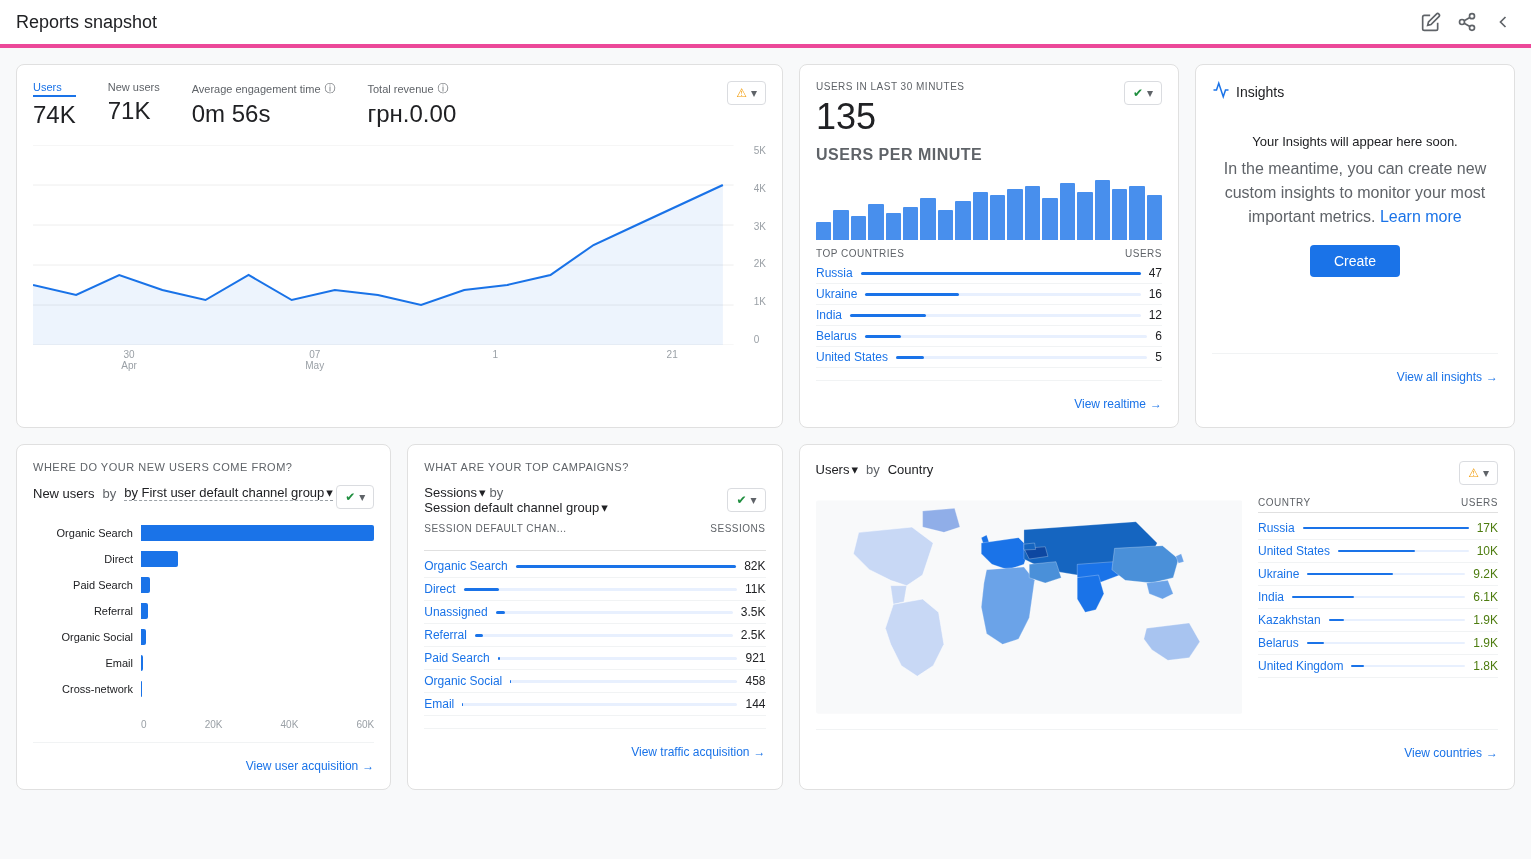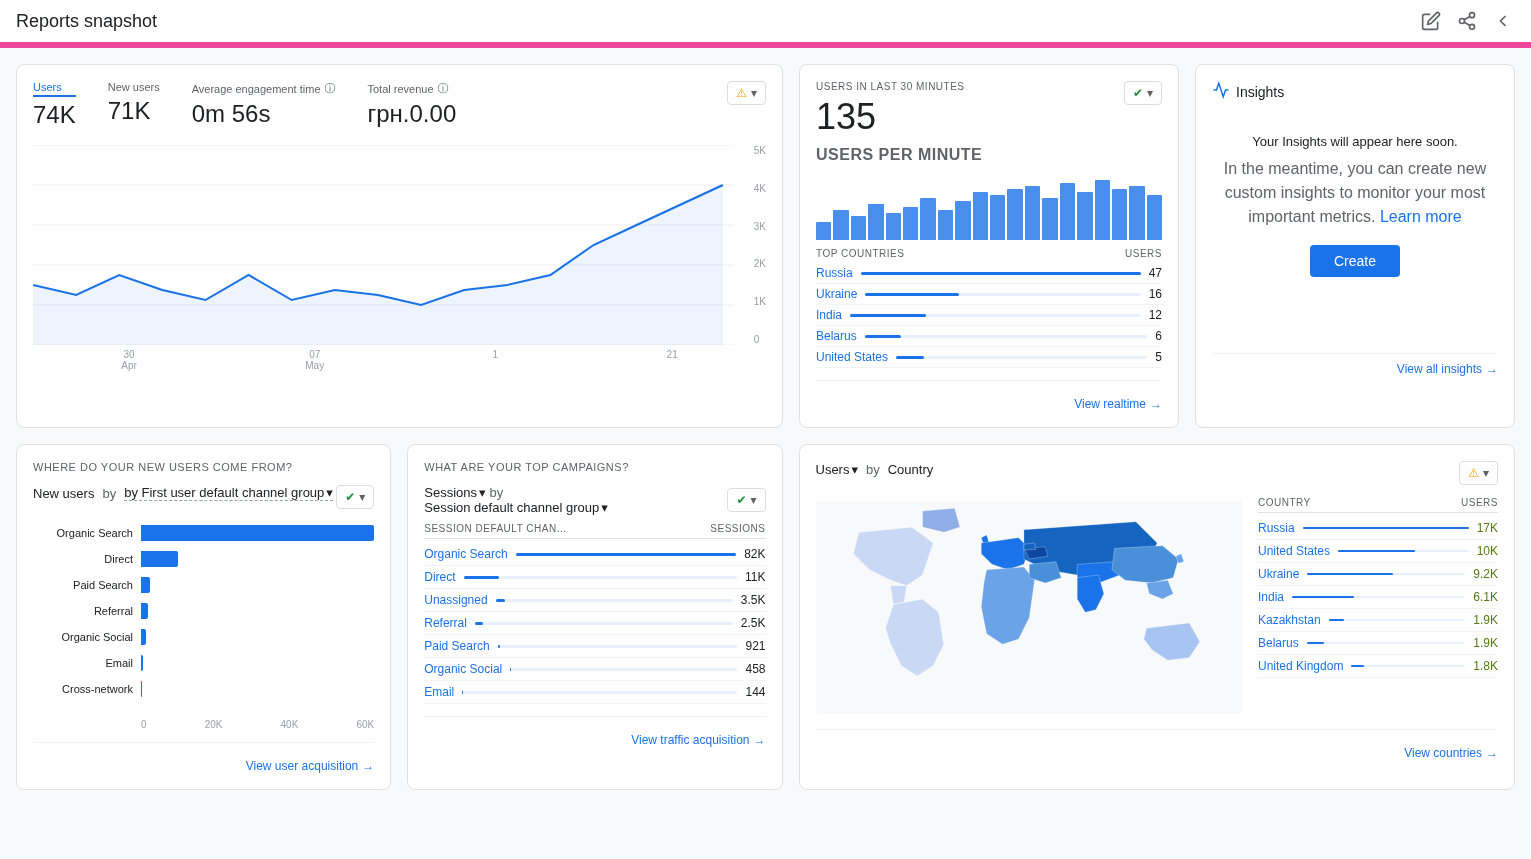--- a/index.html
+++ b/index.html
@@ -1,18 +1,18 @@
 <!DOCTYPE html>
 <html><head>
   <meta charset="utf-8">
   <style>
     * { box-sizing: border-box; margin: 0; padding: 0; }
     body { font-family: 'Google Sans', Arial, sans-serif; background: #f8f9fa; color: #202124; font-size: 13px; }
     
-    .header { display: flex; align-items: center; justify-content: space-between; padding: 0 16px; background: #fff; border-bottom: 6px solid #ec4899; height: 48px; }
+    .header { display: flex; align-items: center; justify-content: space-between; padding: 0 16px; background: #fff; border-bottom: 4px solid #ec4899; height: 48px; }
     .header-title { font-size: 18px; font-weight: 500; color: #202124; }
     .header-icons { display: flex; gap: 12px; align-items: center; }
     .header-icon { width: 24px; height: 24px; cursor: pointer; color: #5f6368; display: flex; align-items: center; justify-content: center; }
     
     .dashboard { padding: 16px; display: flex; flex-direction: column; gap: 16px; }
     
     .row1 { display: flex; gap: 16px; }
     
     
     .card { background: #fff; border-radius: 8px; border: 1px solid #e0e0e0; padding: 16px; }
@@ -75,21 +75,21 @@
     
     
     .hbar-chart { padding: 8px 0; }
     .hbar-row { display: flex; align-items: center; margin-bottom: 10px; gap: 8px; }
     .hbar-label { width: 100px; font-size: 11px; color: #202124; text-align: right; flex-shrink: 0; }
     .hbar-track { flex: 1; height: 16px; background: transparent; position: relative; }
     .hbar-fill { height: 16px; background: #1a73e8; border-radius: 0 2px 2px 0; }
     .hbar-x { display: flex; justify-content: space-between; font-size: 10px; color: #9aa0a6; padding-left: 108px; margin-top: 4px; }
     
     
-    .camp-header { display: flex; justify-content: space-between; font-size: 10px; color: #5f6368; font-weight: 500; letter-spacing: 0.5px; margin-bottom: 4px; border-bottom: 1px solid #e0e0e0; padding-bottom: 4px; }
+    .camp-header { display: flex; justify-content: space-between; font-size: 10px; color: #5f6368; font-weight: 500; letter-spacing: 0.5px; margin-bottom: 4px; border-bottom: 1px solid #e0e0e0; padding-bottom: 16px; }
     .camp-row { display: flex; justify-content: space-between; align-items: center; padding: 4px 0; border-bottom: 1px solid #f1f3f4; }
     .camp-name { color: #1a73e8; font-size: 12px; cursor: pointer; }
     .camp-bar-wrap { flex: 1; margin: 0 8px; height: 3px; background: #e8f0fe; border-radius: 2px; }
     .camp-bar { height: 3px; background: #1a73e8; border-radius: 2px; }
     .camp-value { font-size: 12px; color: #202124; }
     
     
     .geo-content { display: flex; gap: 16px; }
     .geo-map { flex: 1; min-height: 220px; display: flex; align-items: center; justify-content: center; }
     .geo-table { width: 240px; flex-shrink: 0; }
@@ -315,21 +315,21 @@
         <span>Insights</span>
       </div>
       <div class="insights-empty">
         <p class="insights-empty-title">Your Insights will appear here soon.</p>
         <p class="insights-empty-desc">
           <span>In the meantime, you can create new custom insights to monitor your most important metrics.</span>
           <a style="color:#1a73e8;cursor:pointer;">Learn more</a>
         </p>
         <button class="create-btn">Create</button>
       </div>
-      <div style="display:flex; justify-content:flex-end; margin-top:60px; border-top:1px solid #f1f3f4;">
+      <div style="display:flex; justify-content:flex-end; margin-top:60px; padding-top:8px; border-top:1px solid #f1f3f4;">
         <a class="view-all-link">
           <span>View all insights</span>
           <span>→</span>
         </a>
       </div>
     </div>
 
   </div>
 
   <div class="row2">

